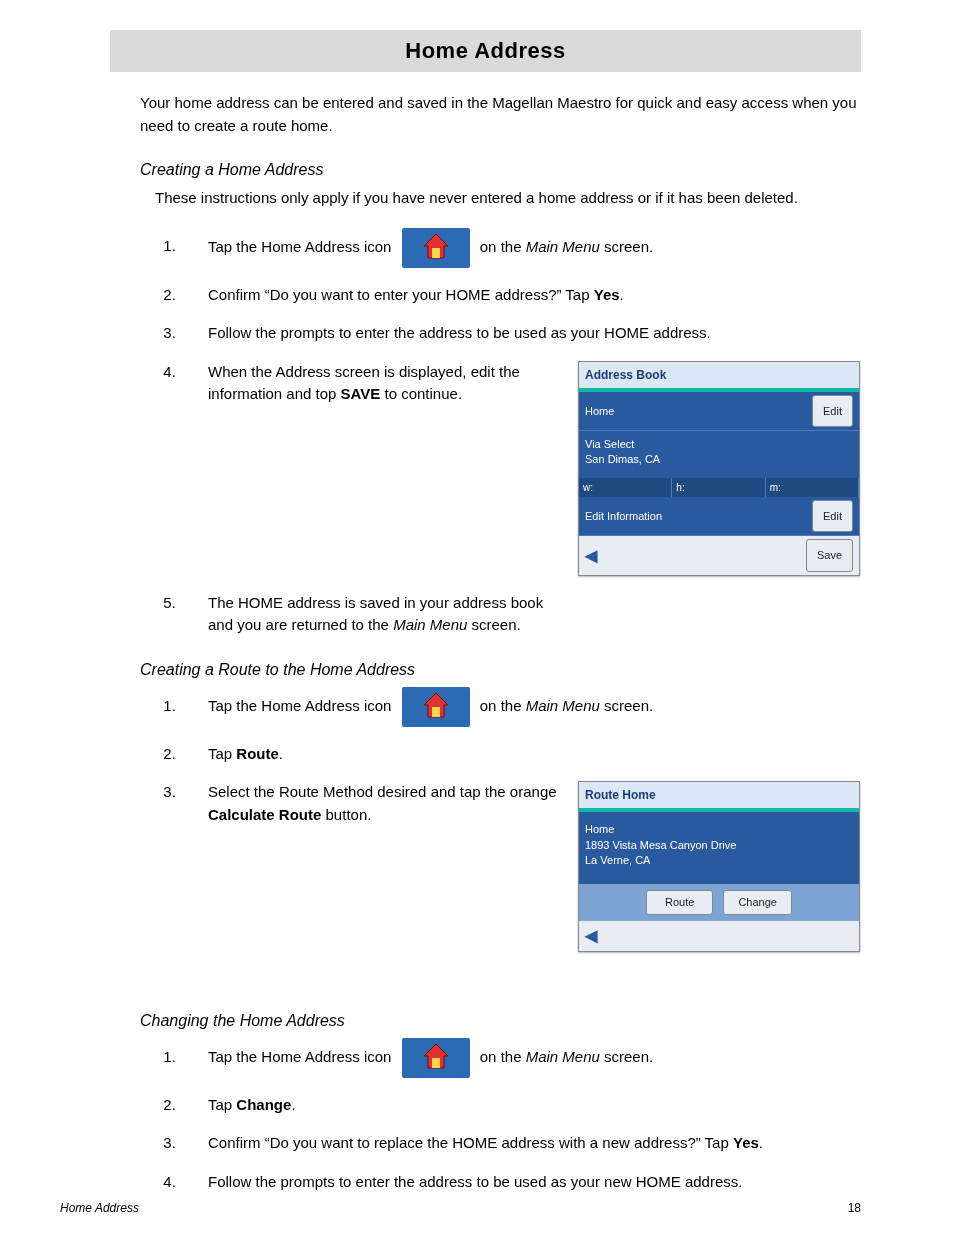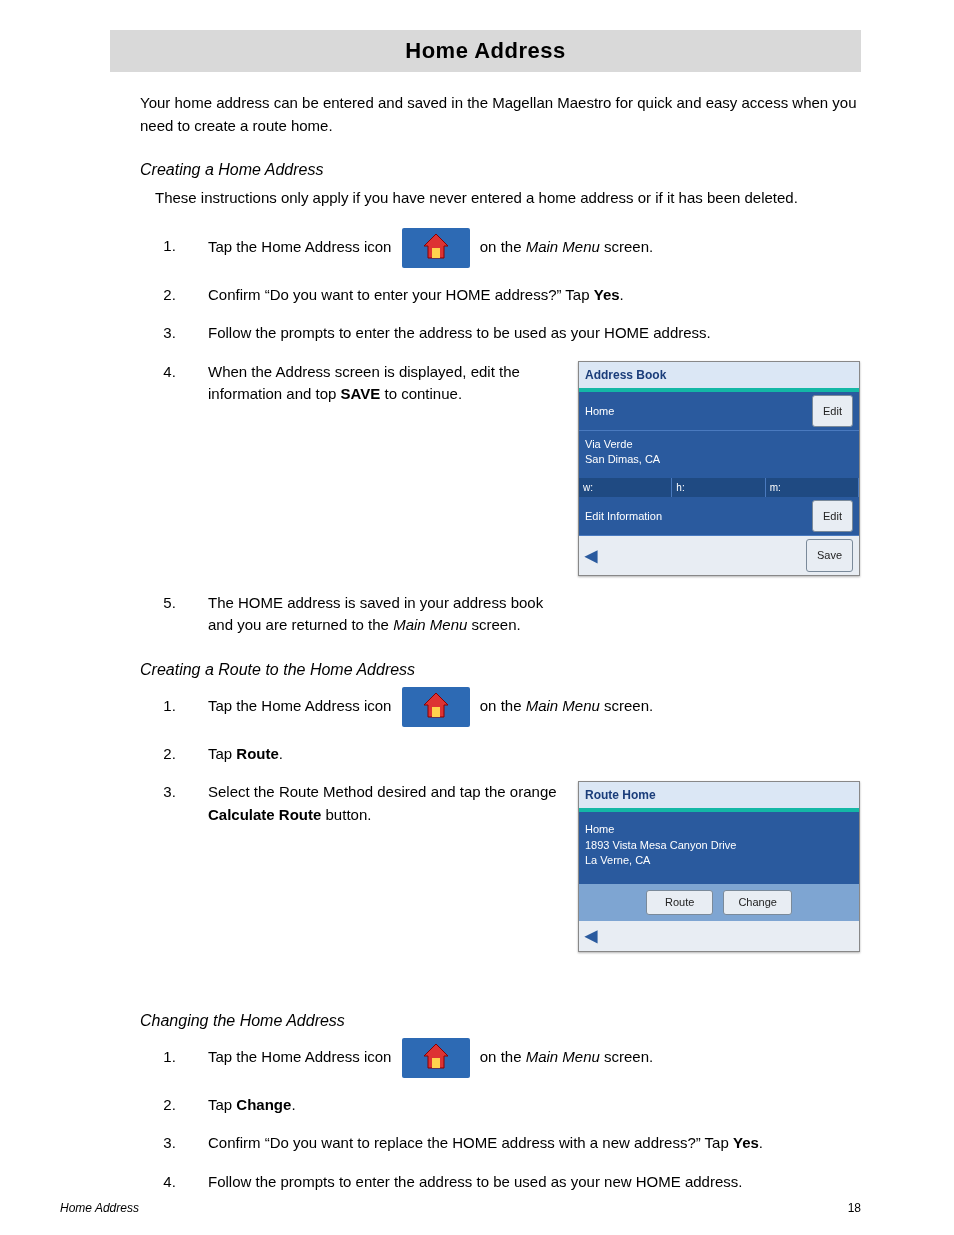--- a/index.html
+++ b/index.html
@@ -180,21 +180,21 @@
         <div class="txt">
           <span>When the Address screen is displayed, edit the information and top </span><span class="bold">SAVE</span><span> to continue.</span>
         </div>
         <div class="device">
           <div class="hdr">Address Book</div>
           <div class="row">
             <span>Home</span>
             <span class="btn">Edit</span>
           </div>
           <div class="body">
-            <div>Via Verde</div>
+            <div>Via Select</div>
             <div>San Dimas, CA</div>
           </div>
           <div class="phonebar">
             <div>w:</div>
             <div>h:</div>
             <div>m:</div>
           </div>
           <div class="row">
             <span>Edit Information</span>
             <span class="btn">Edit</span>

